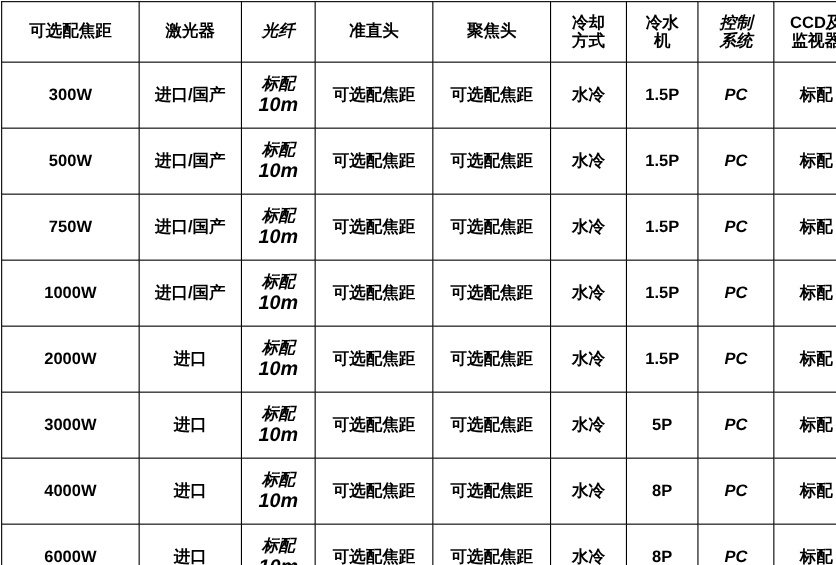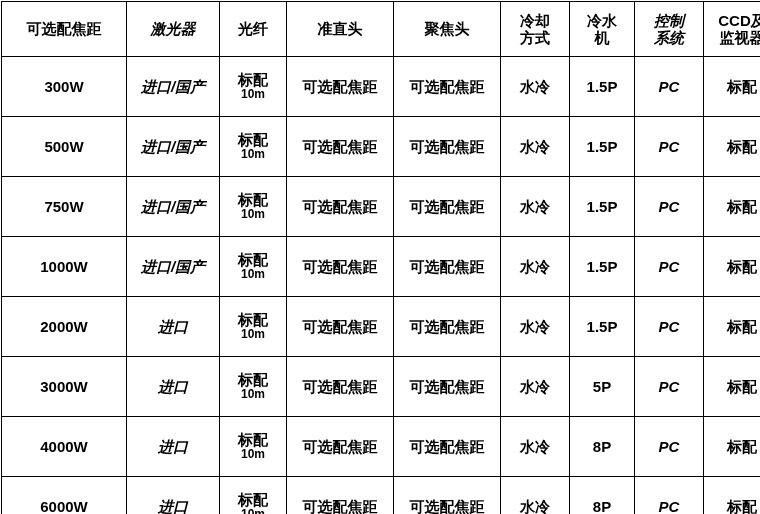--- a/index.html
+++ b/index.html
@@ -32,31 +32,31 @@
   #spec-table thead th {
     height: 50px;
     font-size: 15px;
   }
   #spec-table tbody td {
     height: 55px;
     font-size: 15px;
   }
   
   .c0 { width: 122px; }
-  .c1 { width: 90px; font-style: italic; }
-  .c2 { width: 64px; }
+  .c1 { width: 90px; }
+  .c2 { width: 64px; font-style: italic; }
   .c3 { width: 104px; }
   .c4 { width: 104px; }
   .c5 { width: 66px; }
   .c6 { width: 62px; }
   .c7 { width: 66px; font-style: italic; }
   .c8 { width: 74px; }
 
   .fiber-line1 { display: block; font-size: 15px; }
-  .fiber-line2 { display: block; font-size: 12px; }
+  .fiber-line2 { display: block; font-size: 18px; }
   .hdr-wrap { display: block; }
 </style>
 </head>
 <body>
 
 <table id="spec-table">
   <thead>
     <tr>
       <th class="c0">
         <span class="hdr-wrap">可选配焦距</span>

